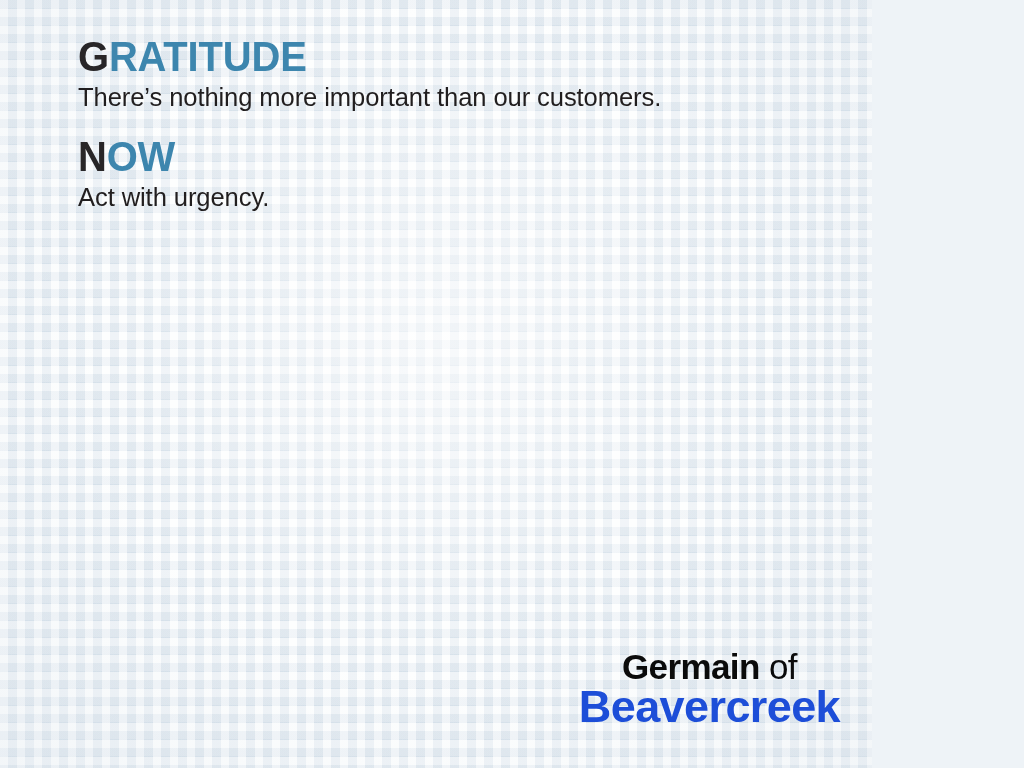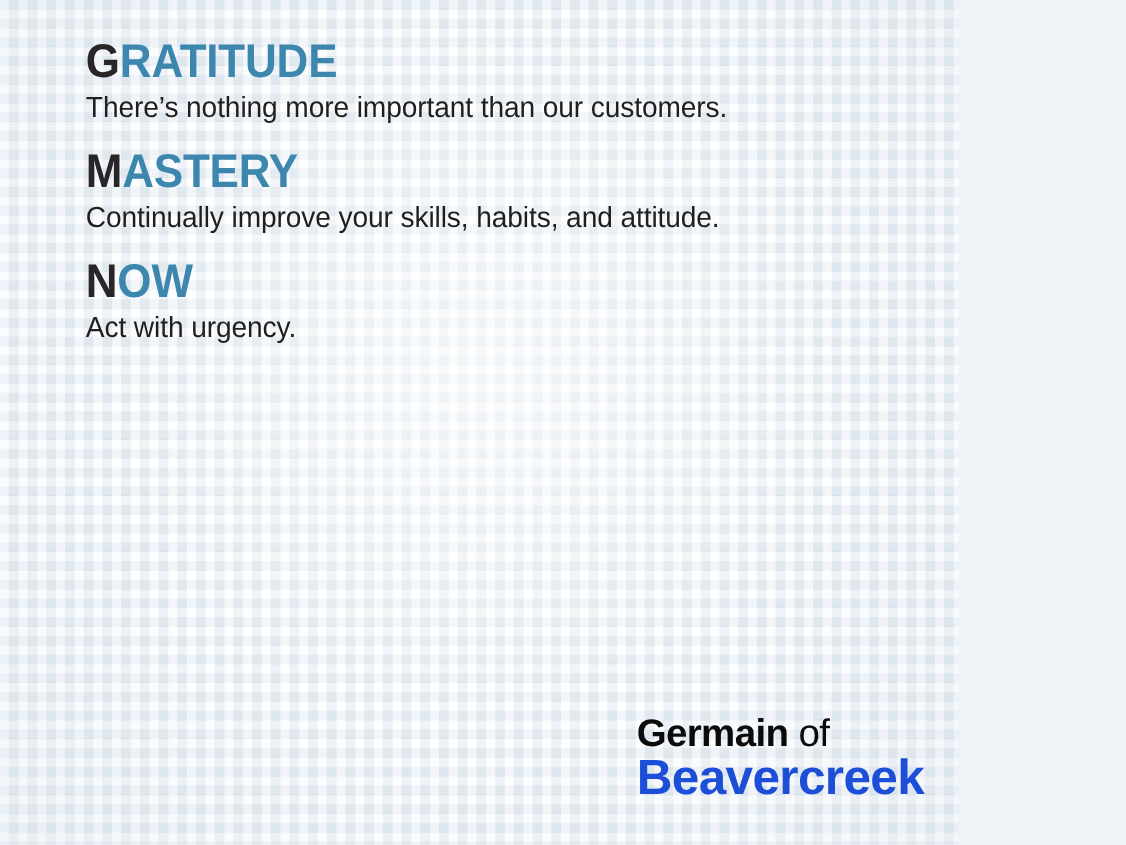--- a/index.html
+++ b/index.html
@@ -82,21 +82,21 @@
     margin-top:2px;
     transform:scaleX(.965);
     transform-origin:left center;
   }
 
   
   #logo {
     position:absolute;
     right:32px;
     bottom:40px;
-    text-align:left;
+    text-align:center;
     z-index:4;
     line-height:1;
     margin-top:47px;
   }
   .logo-line1 {
     font-family:"Liberation Sans", sans-serif;
     font-size:35px;
     line-height:38px;
     color:#0b0b0b;
     white-space:nowrap;
@@ -125,24 +125,20 @@
 
   <div id="content">
 
     <div class="value-block">
       <div class="value-heading"><span class="initial">G</span><span class="remainder">RATITUDE</span></div>
       <div class="value-desc">There’s nothing more important than our customers.</div>
     </div>
 
 
 
-    <div class="value-block">
-      <div class="value-heading"><span class="initial">M</span><span class="remainder">ASTERY</span></div>
-      <div class="value-desc">Continually improve your skills, habits, and attitude.</div>
-    </div>
 
 
 
     <div class="value-block">
       <div class="value-heading"><span class="initial">N</span><span class="remainder">OW</span></div>
       <div class="value-desc">Act with urgency.</div>
     </div>
 
   </div>
 

